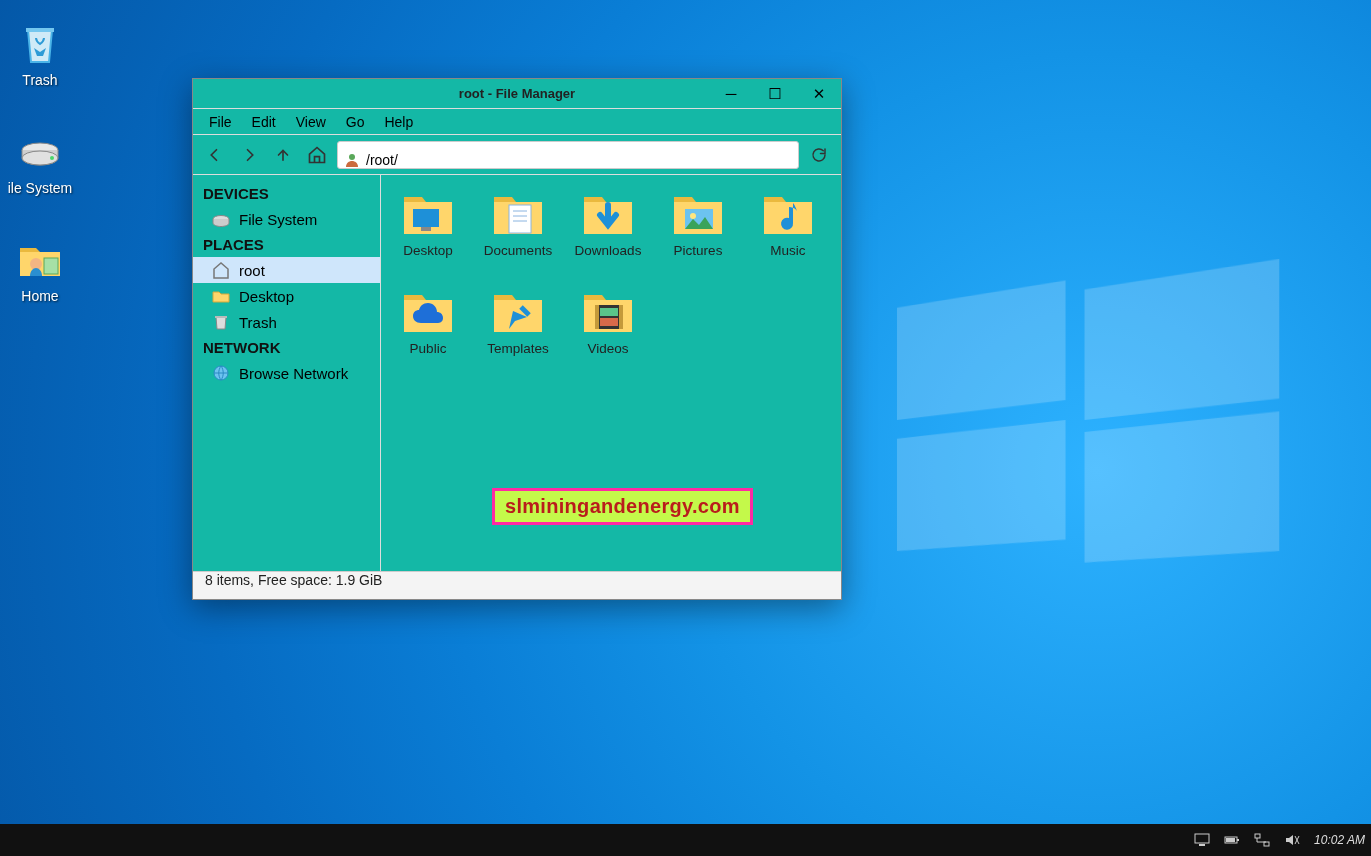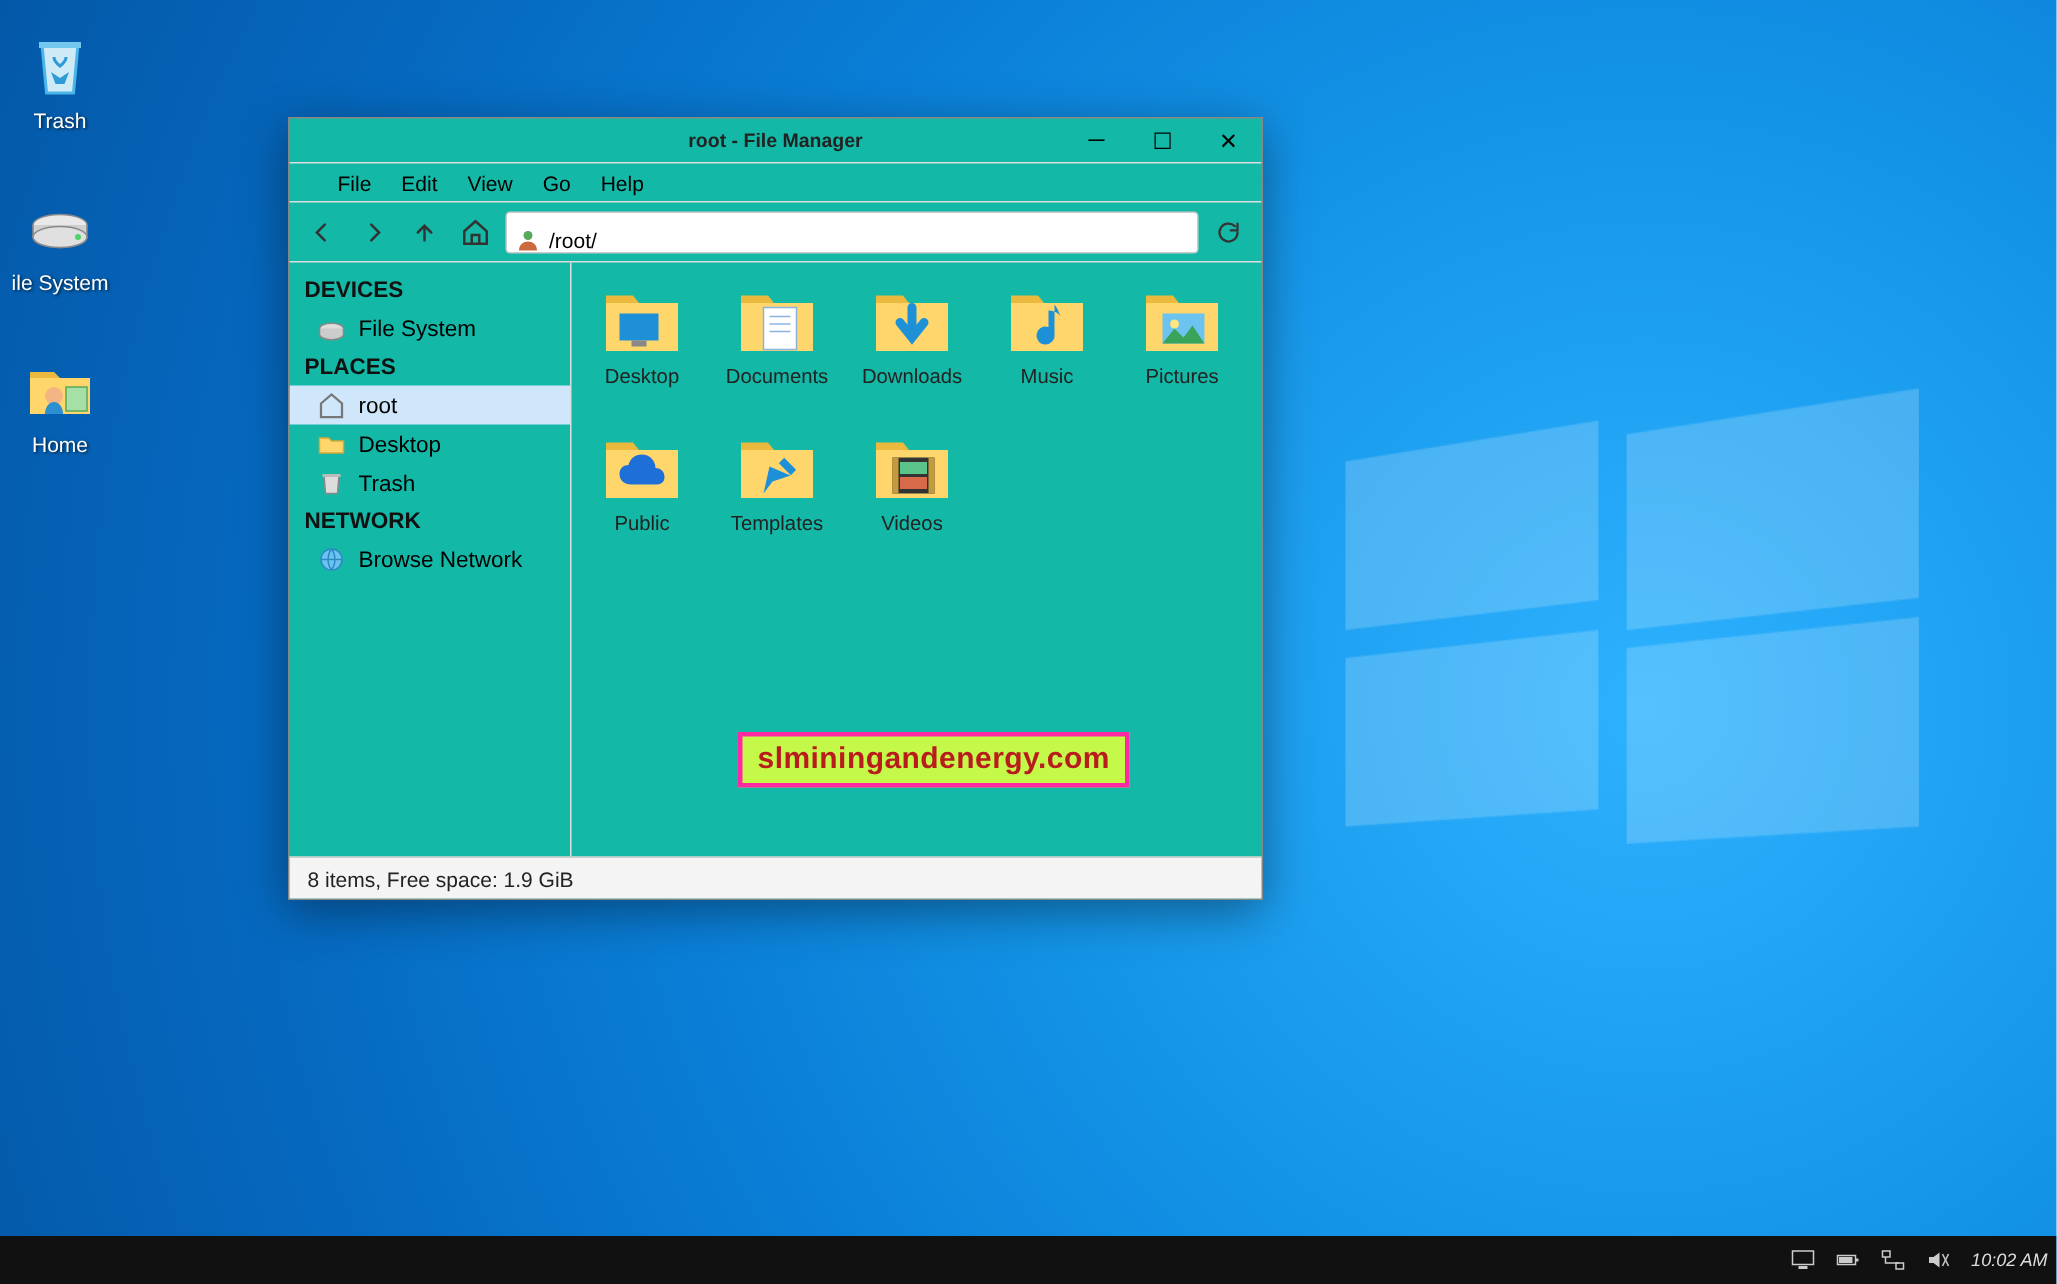--- a/index.html
+++ b/index.html
@@ -30,41 +30,41 @@
 .tray-item { color:#ddd; font-size:12px; display:flex; align-items:center; gap:4px; cursor:pointer; }
 .tray-icon { width:16px; height:16px; display:inline-block; }
 
 
 .window { position:absolute; left:192px; top:78px; width:650px; height:522px; background:#14b8a6; border:1px solid #888; box-shadow:0 8px 30px rgba(0,0,0,0.4); display:flex; flex-direction:column; }
 .titlebar { height:30px; display:flex; align-items:center; justify-content:center; position:relative; border-bottom:1px solid #ddd; }
 .titlebar .title { font-size:13px; font-weight:600; color:#222; }
 .winbtns { position:absolute; right:0; top:0; height:100%; display:flex; }
 .winbtn { width:44px; height:100%; display:flex; align-items:center; justify-content:center; cursor:pointer; font-size:15px; }
 
-.menubar { height:26px; display:flex; align-items:center; padding:0 24px; gap:4px; font-size:14px; border-bottom:1px solid #ddd; }
+.menubar { height:26px; display:flex; align-items:center; padding:0 8px; gap:4px; font-size:14px; border-bottom:1px solid #ddd; }
 .menubar span { padding:2px 8px; cursor:pointer; }
 
 .toolbar { height:40px; display:flex; align-items:center; padding:0 8px; gap:6px; border-bottom:1px solid #ddd; }
 .navbtn { width:28px; height:28px; display:flex; align-items:center; justify-content:center; cursor:pointer; font-size:18px; color:#333; border-radius:3px; }
 .pathbar { flex:1; height:28px; border:1px solid #ccc; border-radius:3px; display:flex; align-items:flex-end; padding:0 6px; gap:6px; font-size:14px; background:#fff; }
 .pathbar .usericon { width:16px; height:16px; }
 
 .body { flex:1; display:flex; min-height:0; }
 .sidebar { width:188px; border-right:1px solid #ddd; padding:6px 0; font-size:15px; overflow:auto; }
 .side-head { font-weight:700; padding:4px 10px; font-size:15px; color:#111; }
 .side-item { display:flex; align-items:center; gap:8px; padding:3px 10px 3px 18px; cursor:pointer; }
 .side-item.active { background:#cfe6fb; }
 .side-item .sico { width:20px; height:20px; display:inline-flex; align-items:center; justify-content:center; }
 
 .content { flex:1; padding:10px 6px; display:flex; flex-wrap:wrap; align-content:flex-start; gap:4px 8px; position:relative; overflow:auto; }
 .folder { width:82px; height:94px; text-align:center; cursor:pointer; border-radius:3px; padding-top:4px; }
 .folder .fico { width:54px; height:50px; margin:0 auto 4px; position:relative; }
 .folder .flbl { font-size:13.5px; color:#222; }
 
-.statusbar { height:28px; border-top:1px solid #ccc; display:flex; align-items:center; padding:0 12px; font-size:14px; color:#222; background:#f4f4f4; }
+.statusbar { height:28px; border-top:1px solid #ccc; display:flex; padding:0 12px; font-size:14px; color:#222; background:#f4f4f4; }
 
 .watermark { position:absolute; left:492px; top:488px; background:#c4f94a; border:3px solid #ff2aa3; padding:4px 10px; font-size:20px; font-weight:700; color:#b91c1c; letter-spacing:.3px; z-index:5; }
 
 
 .folder-base { fill:#ffd66b; }
 .folder-tab { fill:#eab93e; }
 </style>
 </head>
 <body>
 
@@ -245,33 +245,33 @@
               <path class="folder-tab" d="M3 8h18l4 5H3z"></path>
               <path class="folder-base" d="M3 13h48v32H3z"></path>
               <path d="M27 16v14m-8-4l8 10 8-10" stroke="#1e90d8" stroke-width="6" fill="none" stroke-linecap="round"></path>
             </svg></div>
         <div class="flbl">Downloads</div>
       </div>
       <div class="folder">
         <div class="fico"><svg viewBox="0 0 54 50">
               <path class="folder-tab" d="M3 8h18l4 5H3z"></path>
               <path class="folder-base" d="M3 13h48v32H3z"></path>
-              <path d="M32 14v20a6 6 0 11-4-5V18c6 0 8 4 8 4s-2-6-4-8z" fill="#1e90d8"></path>
-            </svg></div>
-        <div class="flbl">Music</div>
-      </div>
-      <div class="folder">
-        <div class="fico"><svg viewBox="0 0 54 50">
-              <path class="folder-tab" d="M3 8h18l4 5H3z"></path>
-              <path class="folder-base" d="M3 13h48v32H3z"></path>
               <rect x="14" y="20" width="28" height="20" fill="#6cc3f0"></rect>
               <circle cx="22" cy="27" r="3" fill="#ffe680"></circle>
               <path d="M14 40l8-10 6 6 6-8 8 12z" fill="#3aa35a"></path>
             </svg></div>
         <div class="flbl">Pictures</div>
+      </div>
+      <div class="folder">
+        <div class="fico"><svg viewBox="0 0 54 50">
+              <path class="folder-tab" d="M3 8h18l4 5H3z"></path>
+              <path class="folder-base" d="M3 13h48v32H3z"></path>
+              <path d="M32 14v20a6 6 0 11-4-5V18c6 0 8 4 8 4s-2-6-4-8z" fill="#1e90d8"></path>
+            </svg></div>
+        <div class="flbl">Music</div>
       </div>
       <div class="folder">
         <div class="fico"><svg viewBox="0 0 54 50">
               <path class="folder-tab" d="M3 8h18l4 5H3z"></path>
               <path class="folder-base" d="M3 13h48v32H3z"></path>
               <path d="M20 36c-5 0-8-3-8-7s3-6 6-6c1-4 4-7 9-7s9 4 9 9c3 0 6 2 6 6s-3 5-6 5H20z" fill="#1e6fd8"></path>
             </svg></div>
         <div class="flbl">Public</div>
       </div>
       <div class="folder">

